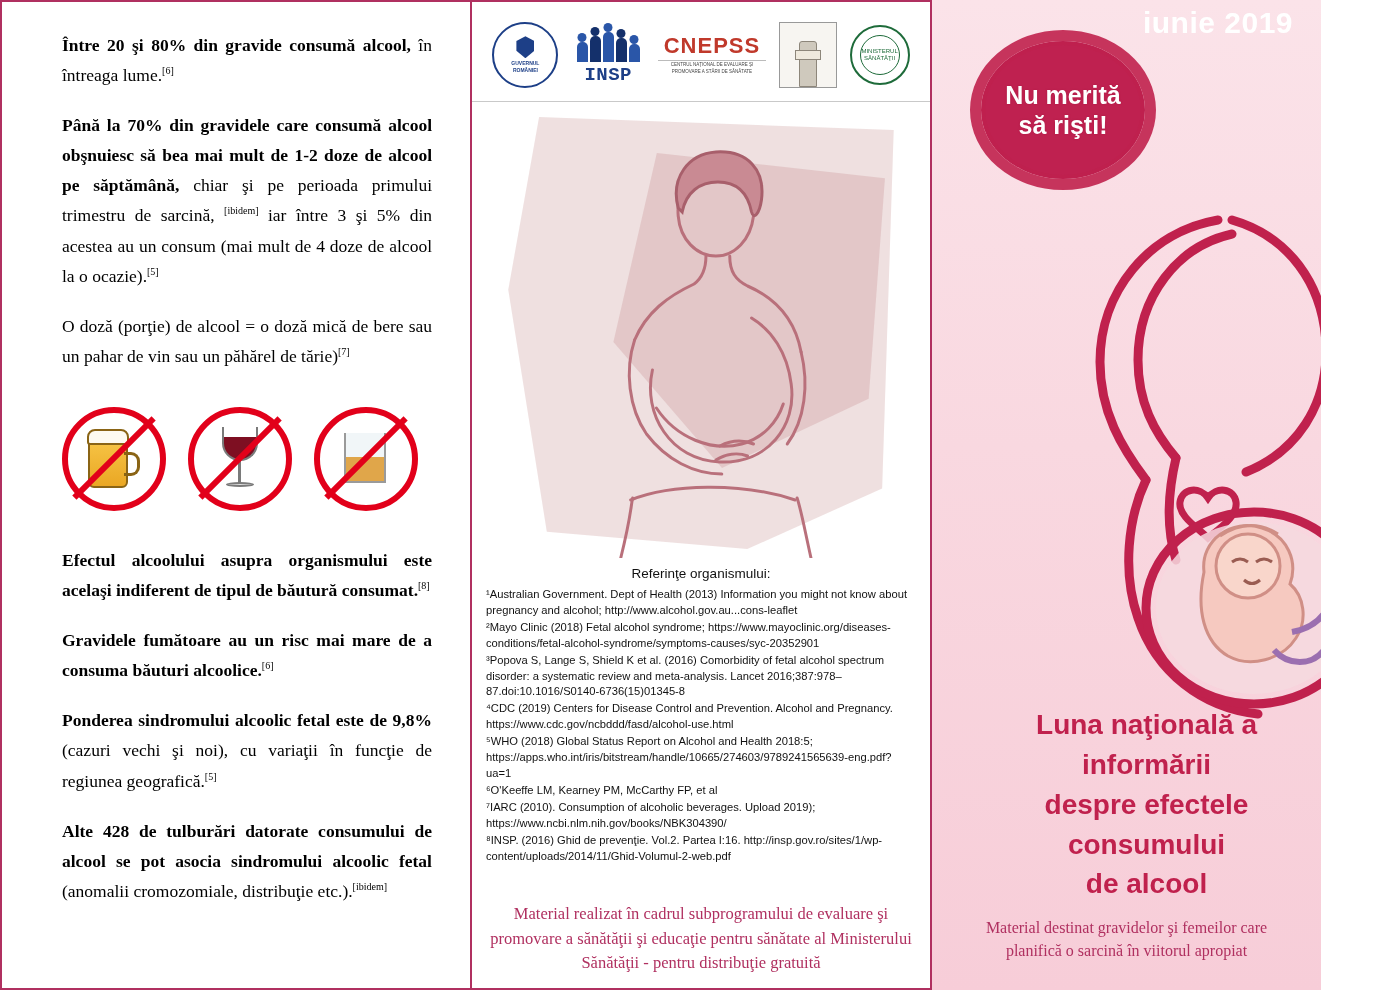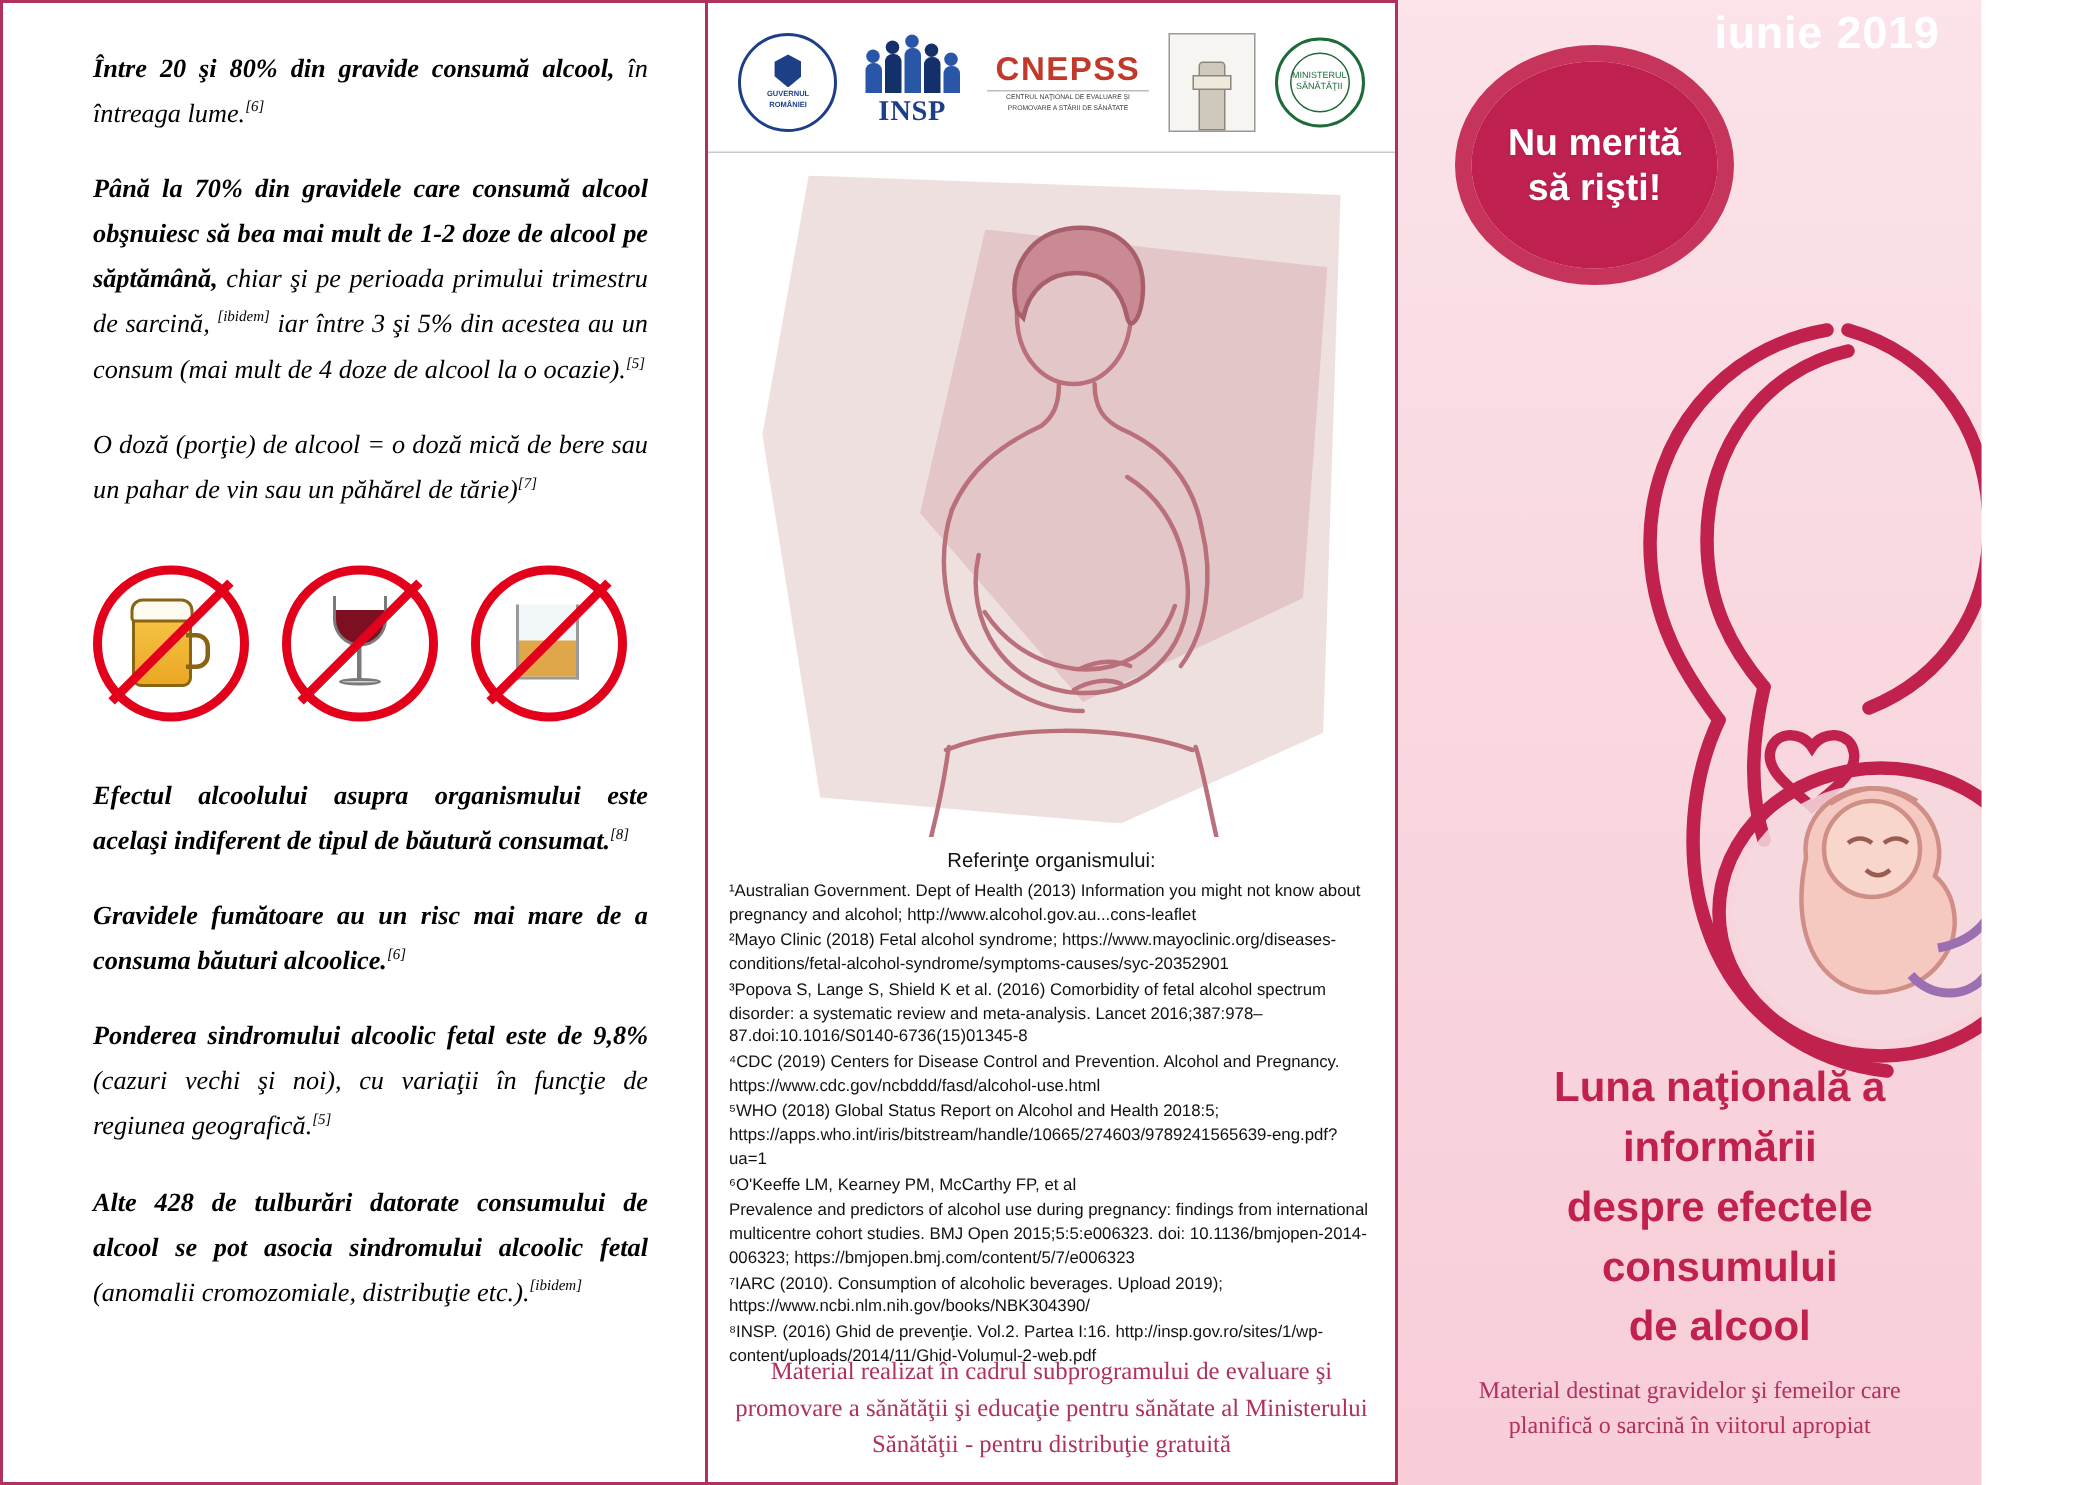--- a/index.html
+++ b/index.html
@@ -31,21 +31,20 @@
     border-right: none;
     background: #fff;
     padding: 28px 38px 0 60px;
   }
   .para {
     font-size: 17.5px;
     line-height: 1.72;
     color: #000;
     text-align: justify;
     margin: 0 0 20px 0;
-    font-style: italic;
   }
   .para b { font-weight: bold; }
   .sup {
     font-size: 10px;
     vertical-align: super;
   }
 
   
   .icons-row {
     display: flex;
@@ -199,21 +198,21 @@
     position: relative;
   }
   .logo-insp .p::before {
     content: ""; position: absolute; left: 50%; top: -9px;
     transform: translateX(-50%);
     width: 9px; height: 9px; border-radius: 50%; background: #2a56a8;
   }
   .logo-insp .p.dark { background: #14306b; }
   .logo-insp .p.dark::before { background: #14306b; }
   .logo-insp .txt {
-    font-family: Liberation Serif, serif;
+    font-family: Liberation Mono, monospace;
     font-weight: bold; font-size: 19px; color: #1d3f87;
     letter-spacing: .5px; text-align: center; margin-top: 2px;
   }
   .logo-cnepss { width: 108px; text-align: center; }
   .logo-cnepss .big {
     font-family: "Liberation Sans", sans-serif;
     font-weight: bold; font-size: 22px; color: #c0392b; letter-spacing: 1px;
   }
   .logo-cnepss .small {
     font-size: 4.5px; color: #444; line-height: 1.5;
@@ -513,21 +512,20 @@
 
     <div class="refs-title">Referinţe organismului:</div>
 
     <div class="refs">
       <div>¹Australian Government. Dept of Health (2013) Information you might not know about pregnancy and alcohol;  http://www.alcohol.gov.au...cons-leaflet</div>
       <div>²Mayo Clinic (2018) Fetal alcohol syndrome; https://www.mayoclinic.org/diseases-conditions/fetal-alcohol-syndrome/symptoms-causes/syc-20352901</div>
       <div>³Popova S, Lange S, Shield K et al. (2016) Comorbidity of fetal alcohol spectrum disorder: a systematic review and meta-analysis. Lancet 2016;387:978–87.doi:10.1016/S0140-6736(15)01345-8</div>
       <div>⁴CDC (2019) Centers for Disease Control and Prevention. Alcohol and Pregnancy. https://www.cdc.gov/ncbddd/fasd/alcohol-use.html</div>
       <div>⁵WHO (2018) Global Status Report on Alcohol and Health 2018:5; https://apps.who.int/iris/bitstream/handle/10665/274603/9789241565639-eng.pdf?ua=1</div>
       <div>⁶O'Keeffe LM, Kearney PM, McCarthy FP, et al</div>
-      <div>Prevalence and predictors of alcohol use during pregnancy: findings from international multicentre cohort studies. BMJ Open 2015;5:5:e006323. doi: 10.1136/bmjopen-2014-006323; https://bmjopen.bmj.com/content/5/7/e006323</div>
       <div>⁷IARC (2010). Consumption of alcoholic beverages. Upload 2019); https://www.ncbi.nlm.nih.gov/books/NBK304390/</div>
       <div>⁸INSP. (2016) Ghid de prevenţie. Vol.2. Partea I:16. http://insp.gov.ro/sites/1/wp-content/uploads/2014/11/Ghid-Volumul-2-web.pdf</div>
     </div>
 
     <div class="center-footer">Material realizat în cadrul subprogramului de evaluare şi promovare a sănătăţii şi educaţie pentru sănătate al Ministerului Sănătăţii - pentru distribuţie gratuită</div>
   </section>
 
   <section class="panel-right">
 
     <div class="date">iunie 2019</div>

